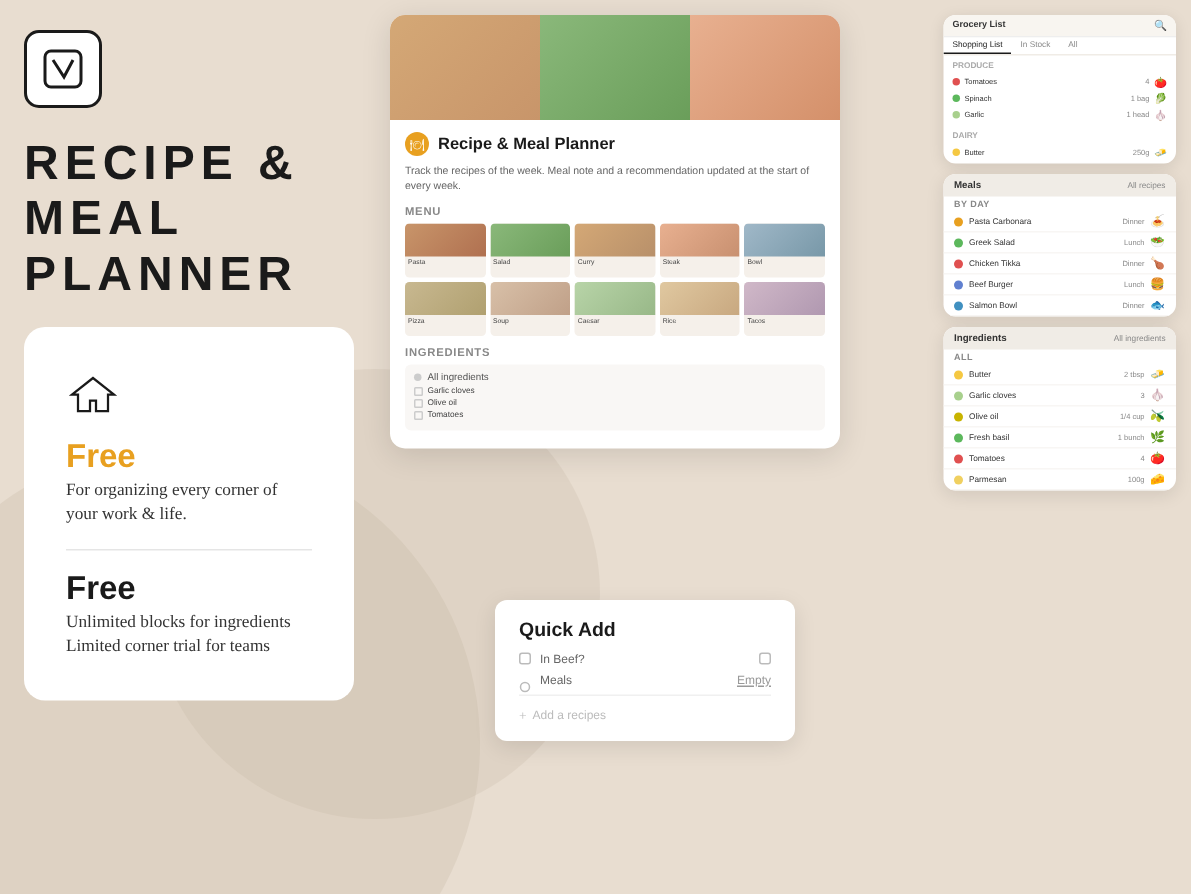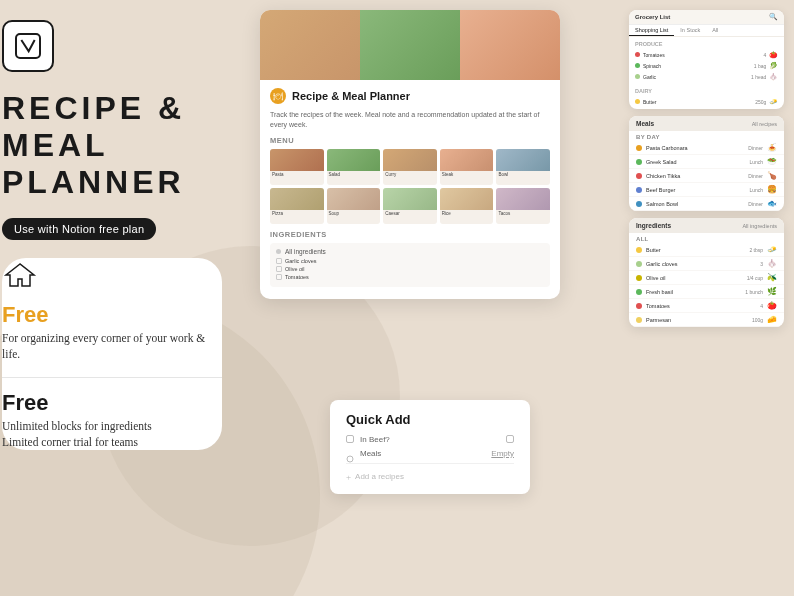--- a/index.html
+++ b/index.html
@@ -30,21 +30,21 @@
       width: 300px;
       height: 300px;
       bottom: 50px;
       left: 100px;
       background: rgba(190, 175, 155, 0.2);
     }
 
     
     .left-panel {
       position: absolute;
-      left: 2px;
+      left: 16px;
       top: 20px;
       width: 220px;
     }
 
     .notion-logo {
       width: 52px;
       height: 52px;
       border: 2.5px solid #1a1a1a;
       border-radius: 10px;
       display: flex;
@@ -81,22 +81,22 @@
       font-size: 11px;
       font-weight: 500;
       padding: 5px 12px;
       border-radius: 20px;
       margin-bottom: 18px;
       letter-spacing: 0.3px;
     }
 
     .info-card {
       background: white;
-      border-radius: 24px;
-      padding: 0;
+      border-radius: 14px;
+      padding: 28px;
       margin-bottom: 12px;
     }
 
     .info-card-section {
       margin-bottom: 14px;
     }
 
     .info-card-section:last-child {
       margin-bottom: 0;
     }
@@ -576,21 +576,20 @@
   </div>
 
   
   <div class="title-block">
     <div class="title-text">RECIPE &amp;</div>
     <div class="title-text">MEAL</div>
     <div class="title-text">PLANNER</div>
   </div>
 
   
-  <div class="use-with-badge">Use with Notion free plan</div>
 
   
   <div class="info-card">
 
     <div class="info-card-section">
       <svg class="house-icon" viewBox="0 0 36 36" fill="none" xmlns="http://www.w3.org/2000/svg">
         <path d="M18 6L4 17h4v11h8v-7h4v7h8V17h4L18 6z" stroke="#1a1a1a" stroke-width="1.5" fill="none"></path>
       </svg>
       <div class="free-label-orange">Free</div>
       <div class="info-desc">For organizing every corner of your work &amp; life.</div>

